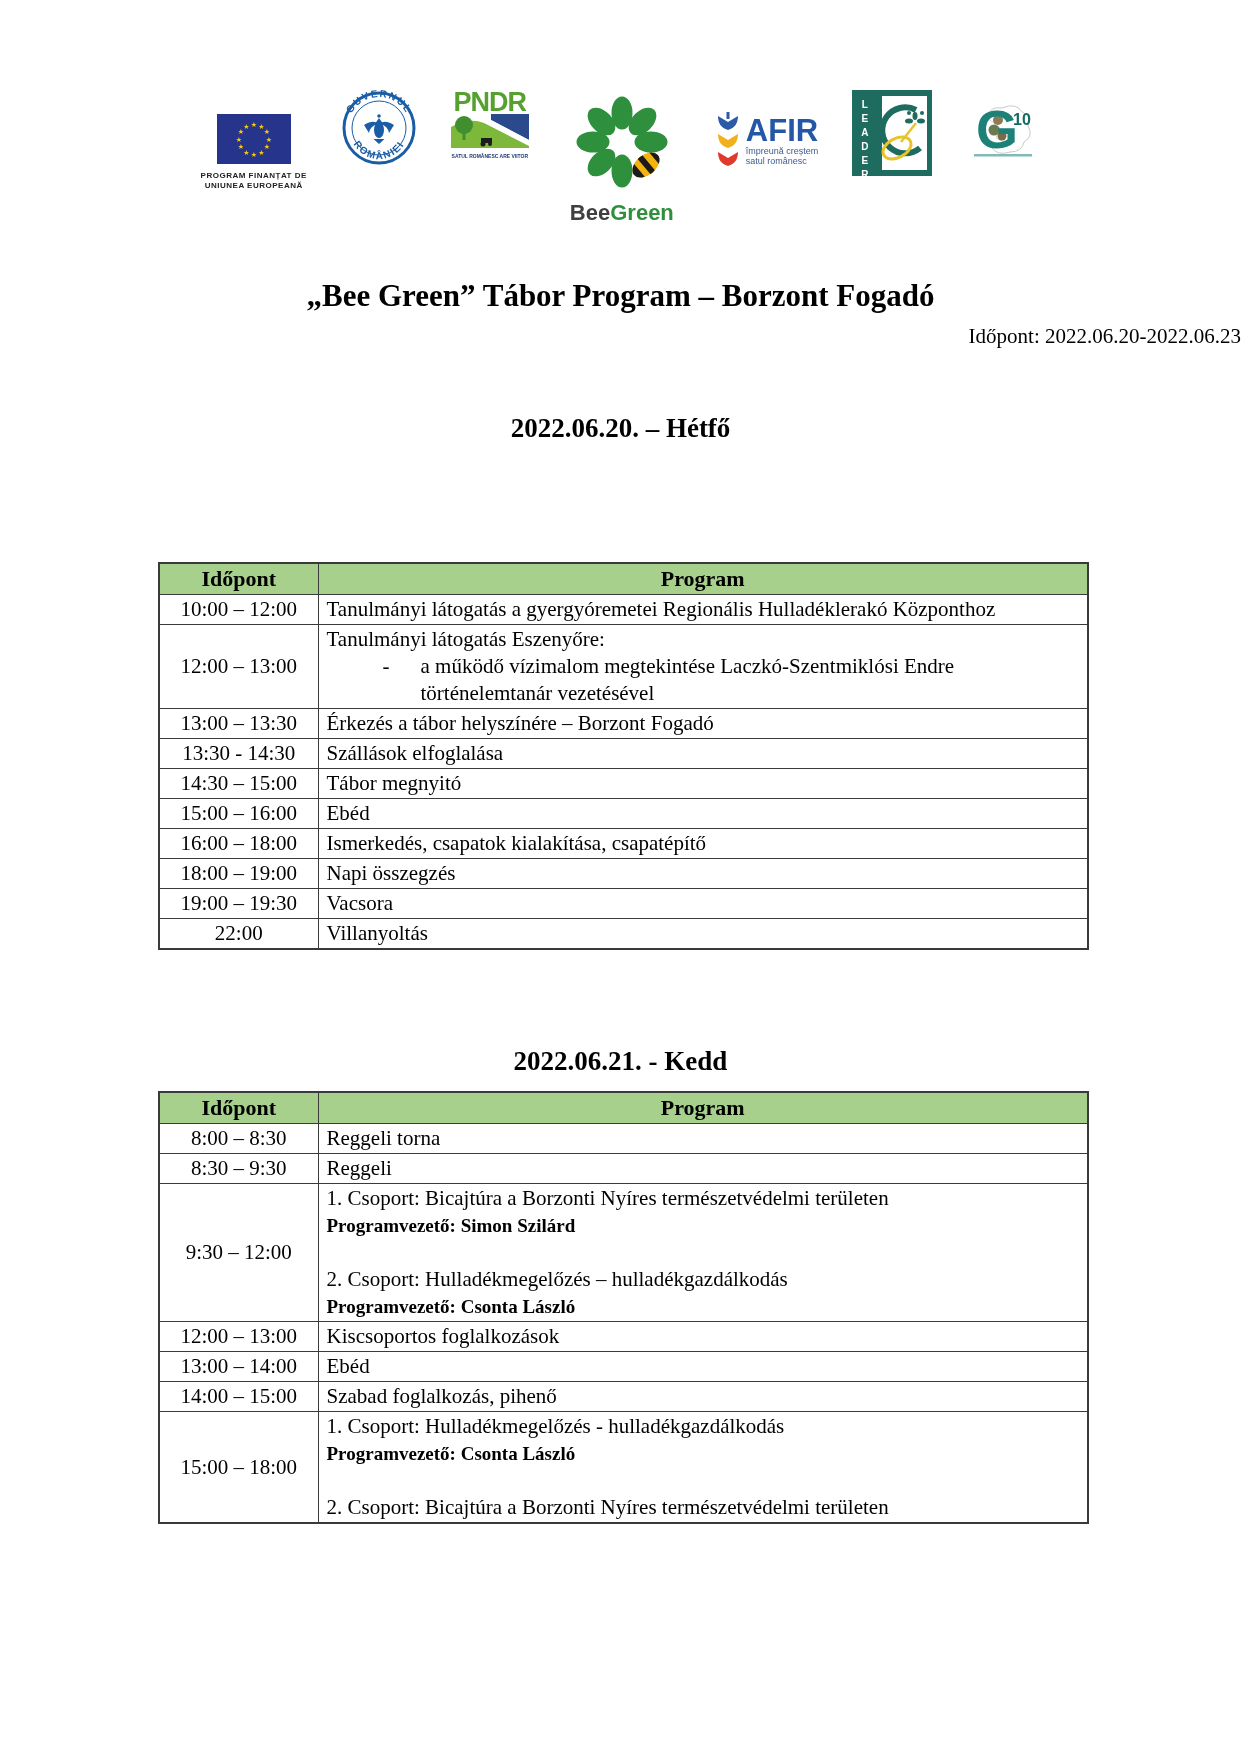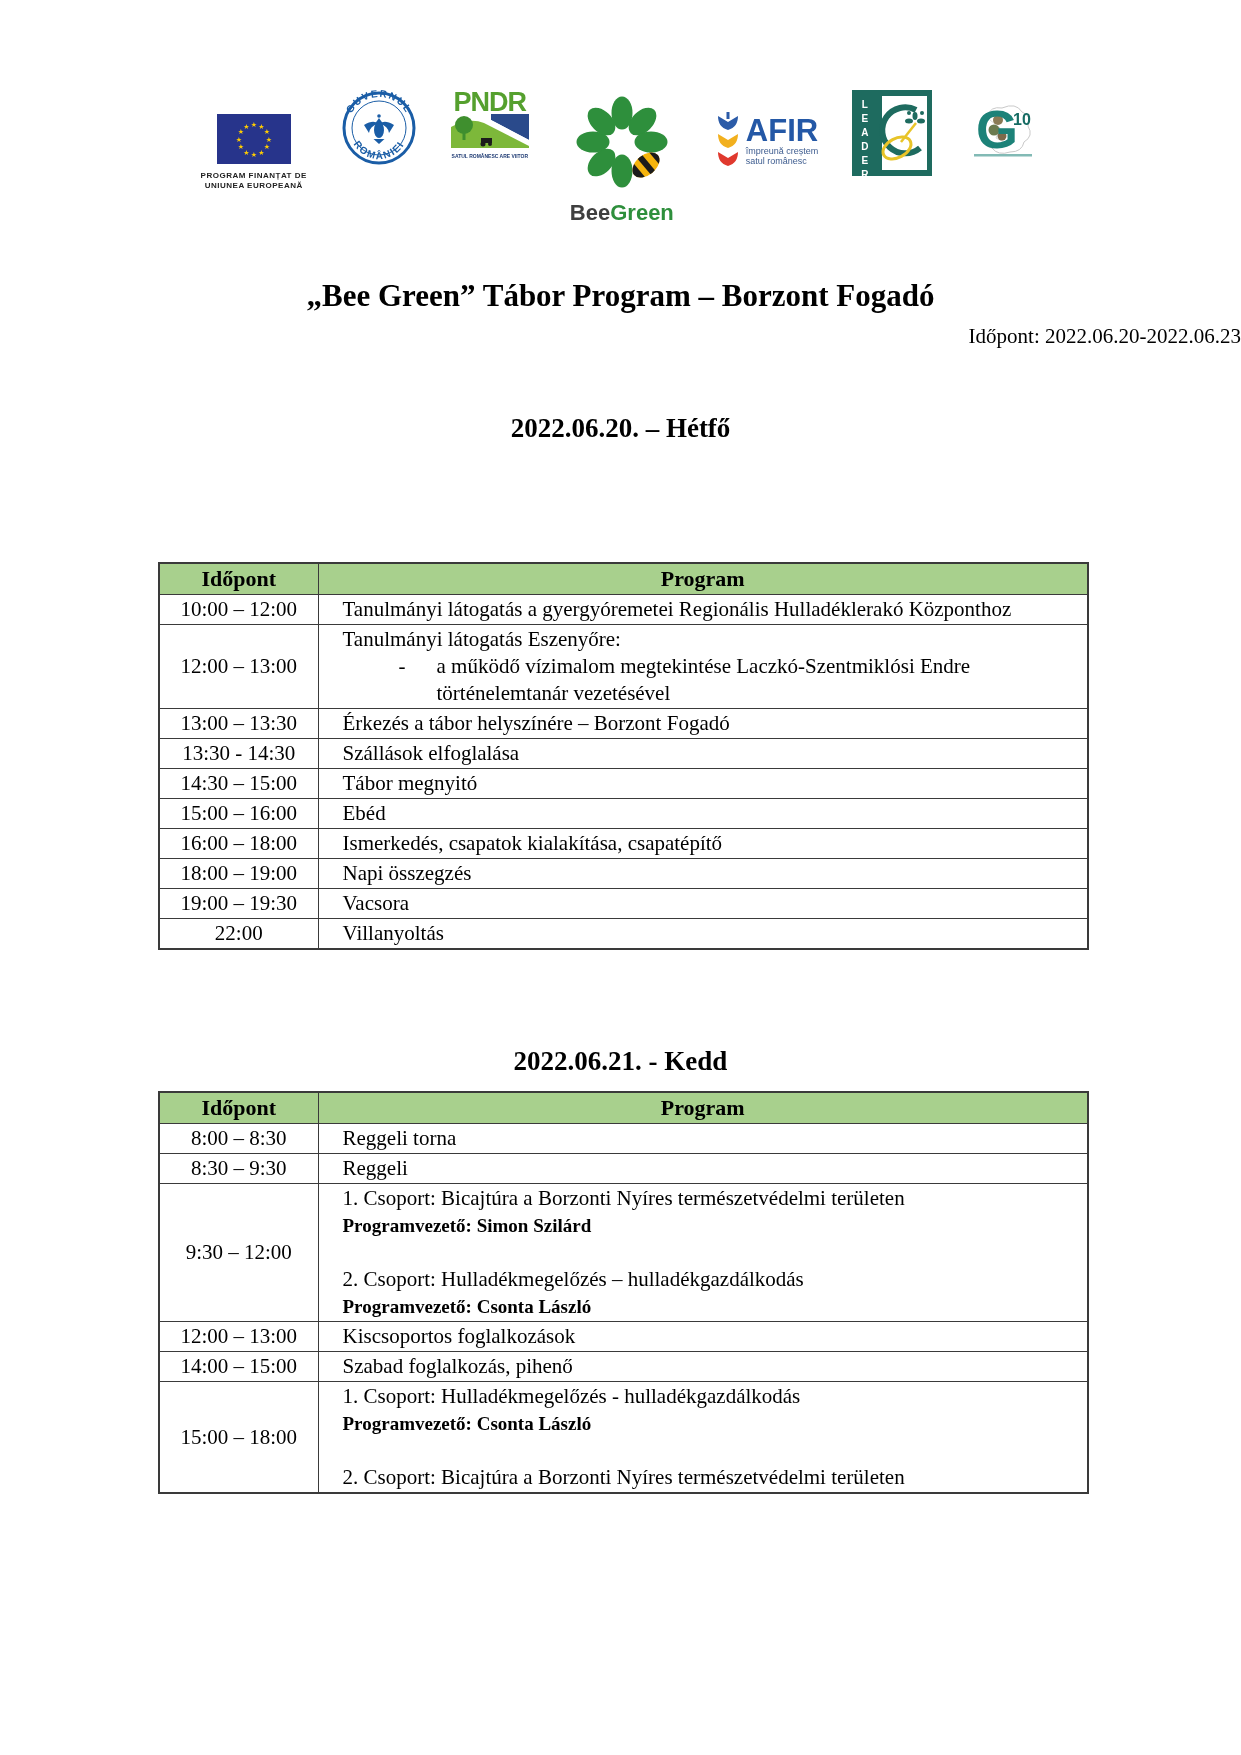--- a/index.html
+++ b/index.html
@@ -34,21 +34,21 @@
   .day-section.tuesday .program-table{margin-top:14px;}
   
   .program-table{border-collapse:collapse;margin-left:158px;width:929px;table-layout:fixed;
                  border:2px solid #3a3a3a;}
   .program-table col.col-time{width:159px;}
   .program-table col.col-program{width:770px;}
   .program-table th,.program-table td{border:1px solid #3a3a3a;}
   .program-table th{font-size:22px;font-weight:bold;padding:2px 0;margin-left:21px;}
   .program-table td{font-size:21px;vertical-align:middle;padding:1px 8px;}
   .program-table td.time{text-align:center;}
-  .program-table td.program{padding:1px 24px;}
+  .program-table td.program{padding:1px 8px;}
   .line{line-height:27px;}
   .line.bold{font-weight:bold;font-size:19px;}
   .line.blank{height:27px;}
   .line.bullet{display:flex;padding-left:56px;}
   .line.bullet .dash{width:38px;flex:0 0 auto;}
   .line.bullet .btext{flex:1 1 auto;}
 </style>
 </head>
 <body>
 
@@ -319,20 +319,26 @@
                 <div class="line bold">Programvezető: Csonta László</div>
               </td>
             </tr>
             <tr>
               <td class="time">12:00 – 13:00</td>
               <td class="program">
                 <div class="line normal">Kiscsoportos foglalkozások</div>
               </td>
             </tr>
             <tr>
+              <td class="time">13:00 – 14:00</td>
+              <td class="program">
+                <div class="line normal">Ebéd</div>
+              </td>
+            </tr>
+            <tr>
               <td class="time">14:00 – 15:00</td>
               <td class="program">
                 <div class="line normal">Szabad foglalkozás, pihenő</div>
               </td>
             </tr>
             <tr>
               <td class="time">15:00 – 18:00</td>
               <td class="program">
                 <div class="line normal">1. Csoport: Hulladékmegelőzés - hulladékgazdálkodás</div>
                 <div class="line bold">Programvezető: Csonta László</div>

